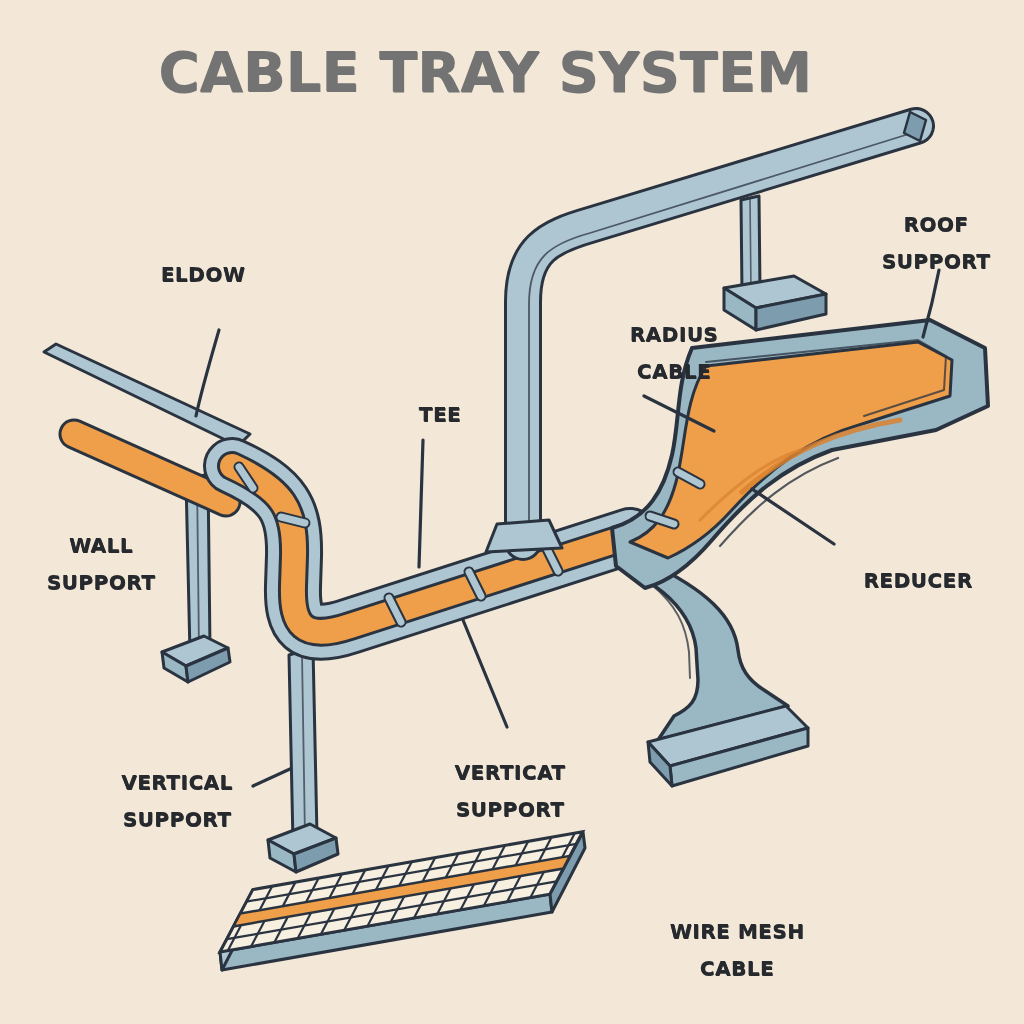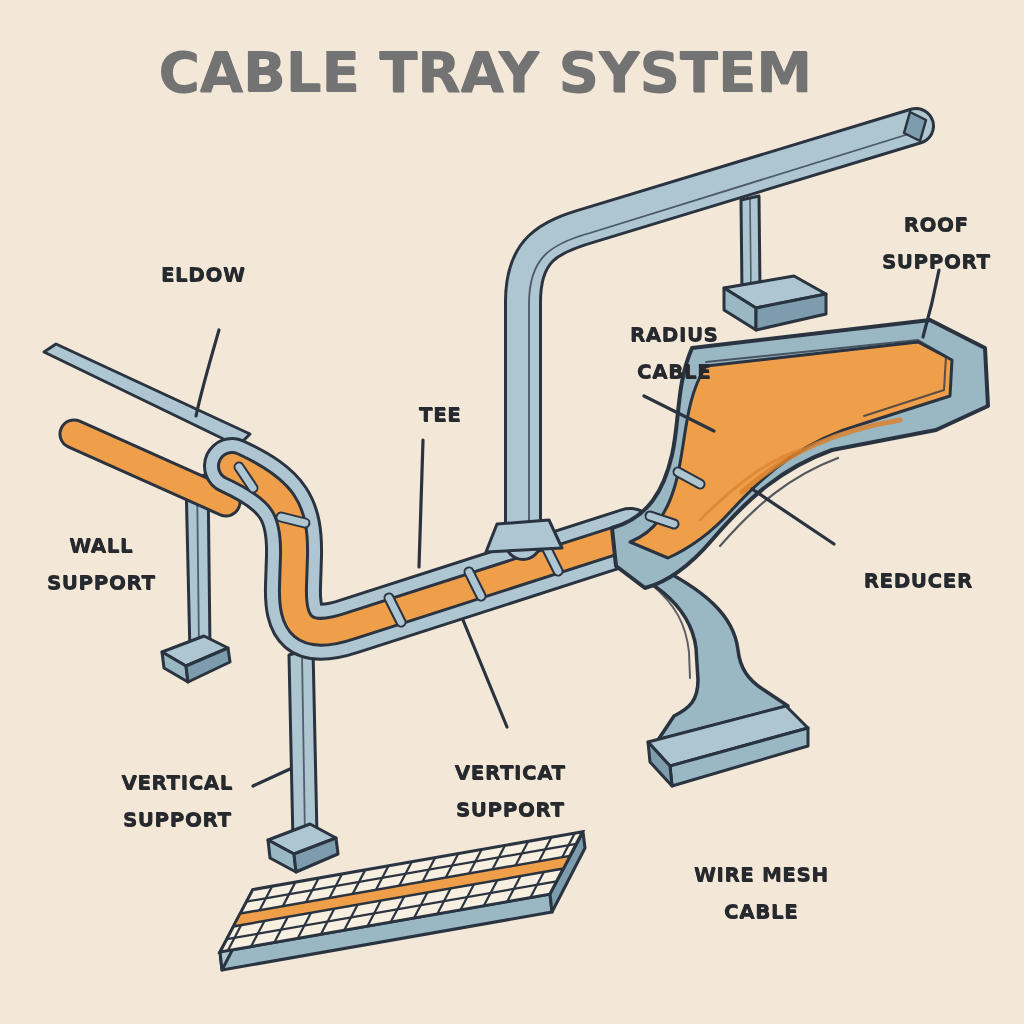--- a/index.html
+++ b/index.html
@@ -222,18 +222,18 @@
   <div class="lbl" style="left:502px;top:754px;margin-left:8px;">
     <div>VERTICAT</div>
     <div>SUPPORT</div>
   </div>
 
   <div class="lbl" style="left:177px;top:764px;">
     <div>VERTICAL</div>
     <div>SUPPORT</div>
   </div>
 
-  <div class="lbl" style="left:737px;top:856px;margin-left:24px;">
+  <div class="lbl" style="left:737px;top:913px;">
     <div>WIRE MESH</div>
     <div>CABLE</div>
   </div>
 
 </div>
 
 </body></html>

